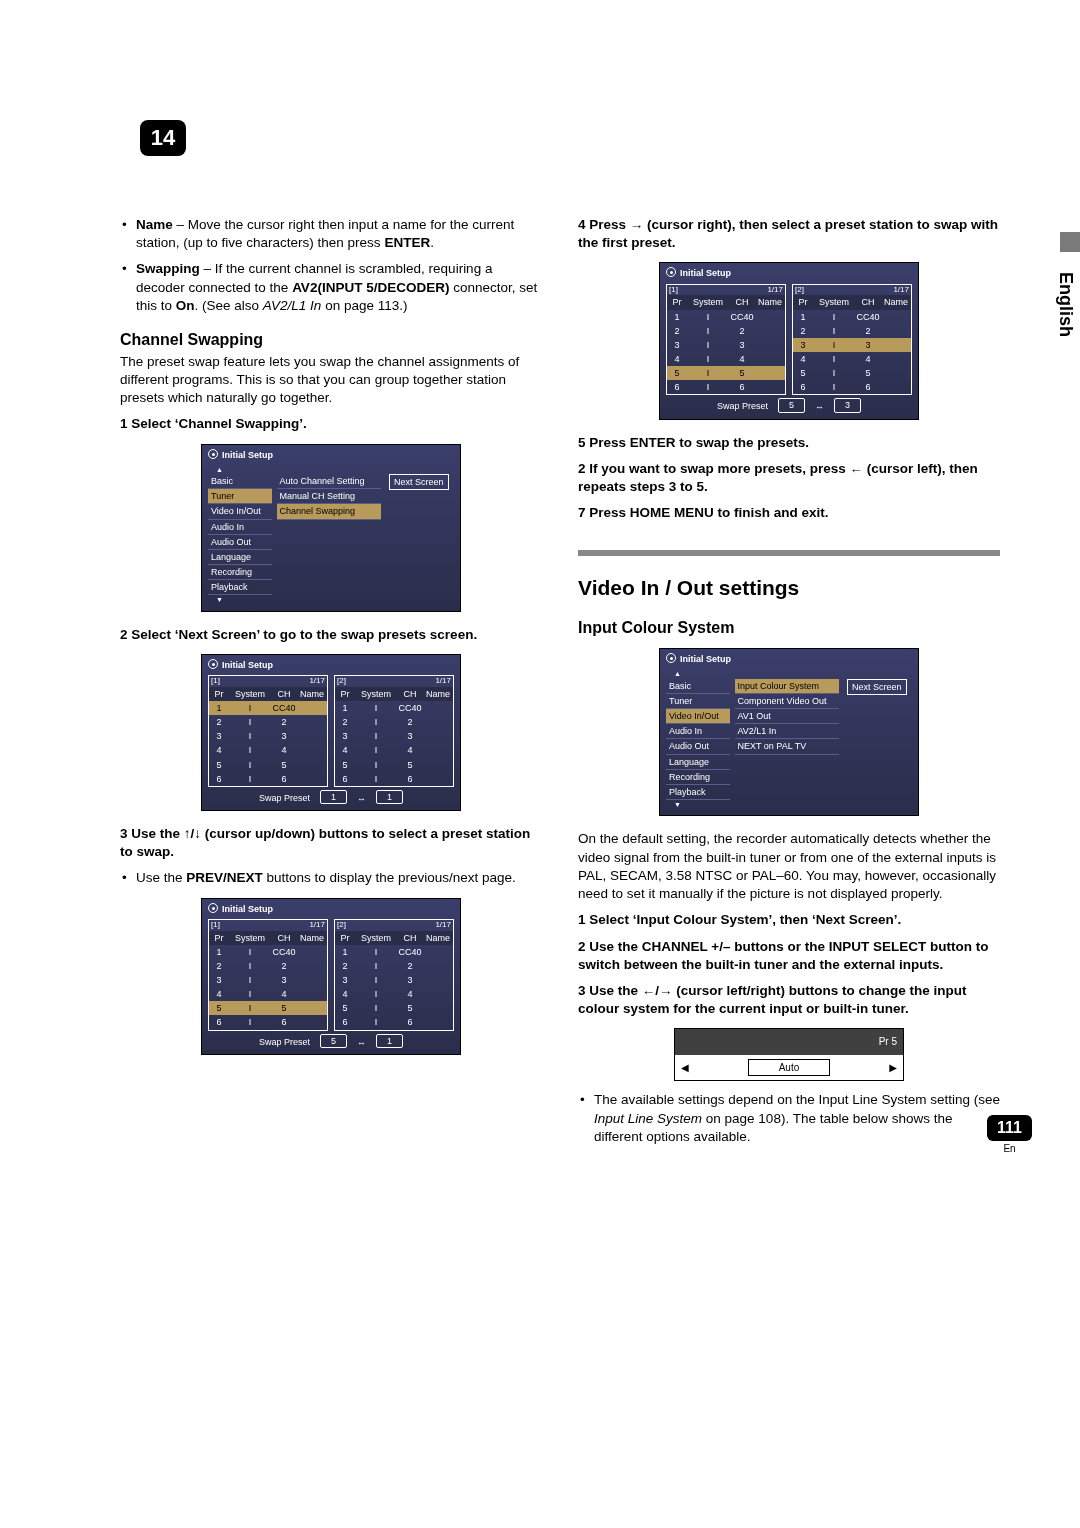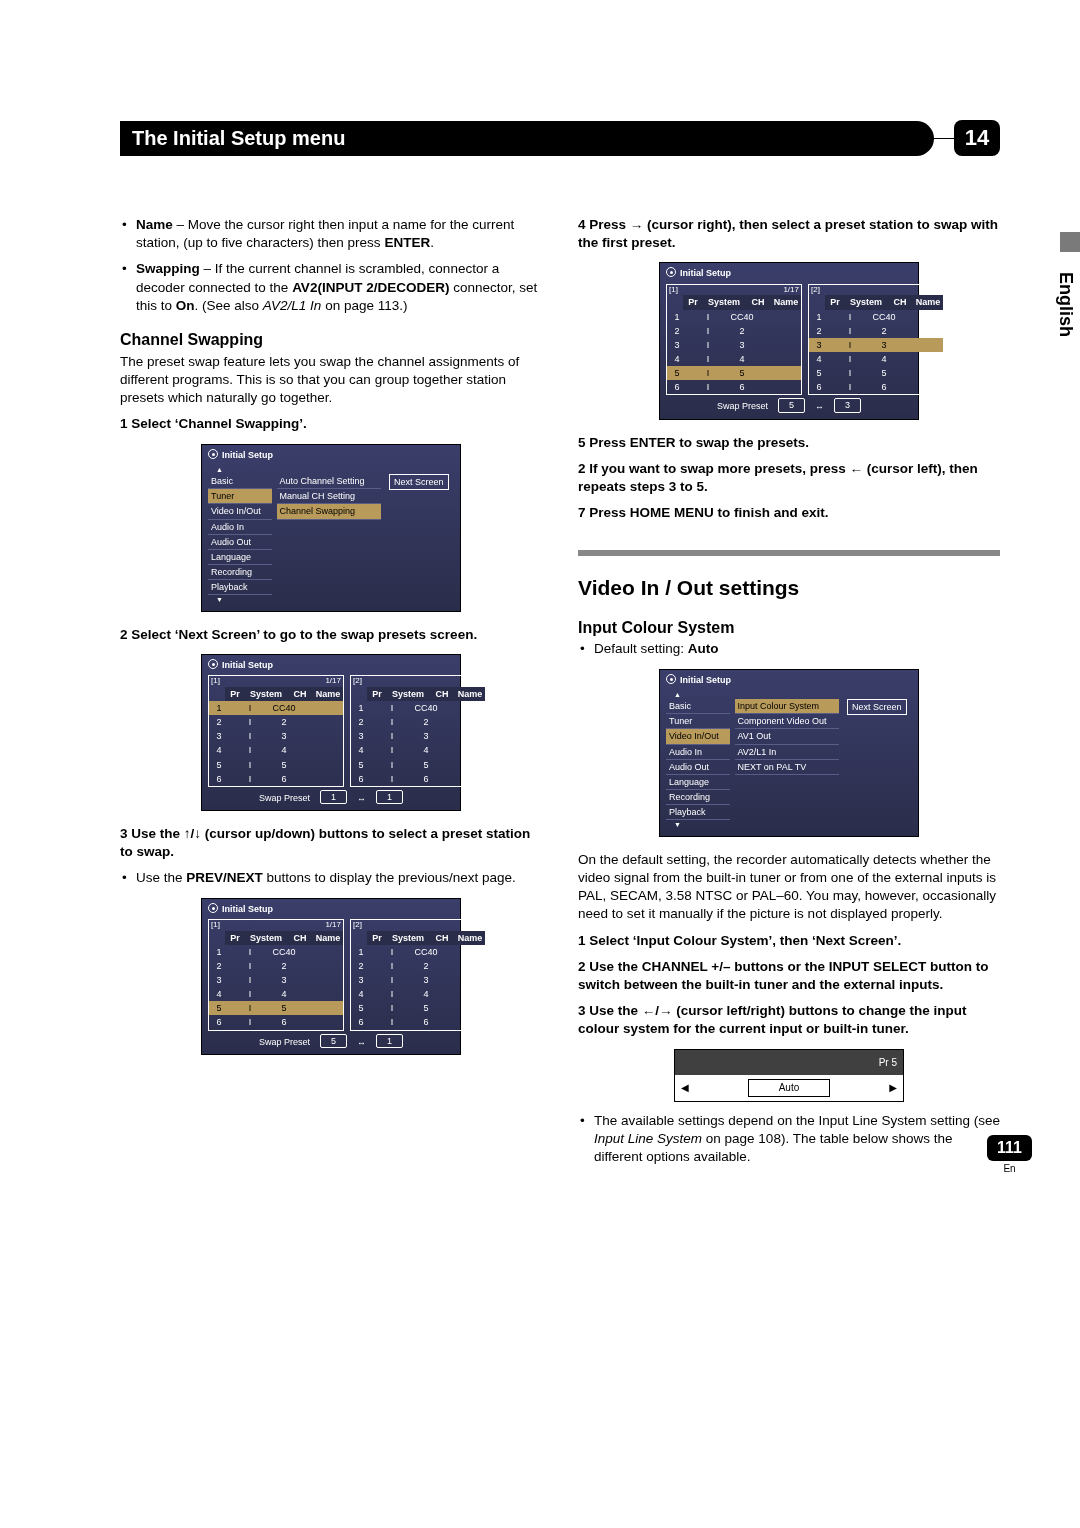--- a/index.html
+++ b/index.html
@@ -27,21 +27,21 @@
   .osd-col { display: inline-block; vertical-align: top; }
   .osd-menu { width: 64px; }
   .osd-menu div { padding: 1px 3px; border-bottom: 1px solid #5a5d88; }
   .osd-menu .sel { background: #b89a5a; color: #000; }
   .osd-sub { width: 104px; margin-left: 2px; }
   .osd-sub div { padding: 1px 3px; border-bottom: 1px solid #5a5d88; }
   .osd-sub .sel { background: #b89a5a; color: #000; }
   .osd-next { border: 1px solid #fff; padding: 1px 4px; margin-left: 6px; display: inline-block; vertical-align: top; }
   .osd-table { display: flex; gap: 6px; }
   .tbl { border: 1px solid #fff; }
-  .tbl .hdr { display: flex; background: #2a2d4a; font-weight: bold; margin-left: 16px; }
+  .tbl .hdr { display: flex; background: #2a2d4a; font-weight: normal; }
   .tbl .hdr span, .tbl .row span { padding: 1px 0; text-align: center; }
   .tbl .row { display: flex; }
   .c-pr { width: 20px; } .c-sys { width: 42px; } .c-ch { width: 26px; } .c-nm { width: 30px; }
   .tbl .row.sel { background: #b89a5a; color: #000; }
   .tbl .page-ind { display: flex; justify-content: space-between; padding: 0 2px; font-size: 8px; }
   .swap-line { text-align: center; font-size: 9px; color: #fff; padding-top: 3px; display: flex; align-items: flex-end; justify-content: center; gap: 10px; }
   .swap-box { border: 1px solid #fff; padding: 0 10px; border-radius: 2px; }
   .auto-box { width: 230px; margin: 10px auto; border: 1px solid #000; font-size: 10px; }
   .auto-box .top { display: flex; justify-content: flex-end; background: #404040; color: #fff; padding: 6px 6px; }
   .auto-box .mid { display: flex; align-items: center; justify-content: space-between; padding: 4px 6px; }
@@ -52,35 +52,34 @@
   .tri-up::before { content: "▲"; font-size: 7px; display: block; text-align: left; padding-left: 8px; }
   .tri-dn::after { content: "▼"; font-size: 7px; display: block; text-align: left; padding-left: 8px; }
   .disc-icon { width: 10px; height: 10px; border: 1px solid #fff; border-radius: 50%; display: inline-block; position: relative; }
   .disc-icon::after { content: ""; width: 3px; height: 3px; background: #fff; border-radius: 50%; position: absolute; left: 3px; top: 3px; }
 </style>
 </head>
 <body>
 
 <div class="page">
   <div class="header-bar">
-    <div class="title-pill">The Initial Setup menu</div>
     <div class="chapter-badge">14</div>
   </div>
 
   <div class="side-tab-mark"></div>
   <div class="side-tab">English</div>
 
   <div class="columns">
 
     <div class="col">
       <p class="bullet">
         <b>Name</b><span> – Move the cursor right then input a name for the current station, (up to five characters) then press </span><b>ENTER</b>.
       </p>
       <p class="bullet">
-        <b>Swapping</b><span> – If the current channel is scrambled, connector a decoder connected to the </span><b>AV2(INPUT 2/DECODER)</b><span> connector, set this to </span><b>On</b><span>. (See also </span><i>AV2/L1 In</i><span> on page 113.)</span>
+        <b>Swapping</b><span> – If the current channel is scrambled, requiring a decoder connected to the </span><b>AV2(INPUT 5/DECODER)</b><span> connector, set this to </span><b>On</b><span>. (See also </span><i>AV2/L1 In</i><span> on page 113.)</span>
       </p>
 
       <div class="subhead">Channel Swapping</div>
       <p>The preset swap feature lets you swap the channel assignments of different programs. This is so that you can group together station presets which naturally go together.</p>
 
       <p class="step"><b>1    Select ‘Channel Swapping’.</b></p>
 
       <div class="osd">
         <div class="osd-title">
             <span class="disc-icon"></span>
@@ -455,21 +454,20 @@
       </div>
 
       <p class="step"><b>5    Press ENTER to swap the presets.</b></p>
       <p class="step"><b><span>2    If you want to swap more presets, press </span><span class="arrow">←</span><span> (cursor left), then repeats steps 3 to 5.</span></b></p>
       <p class="step"><b>7    Press HOME MENU to finish and exit.</b></p>
 
       <div class="section-rule"></div>
       <div class="sectionhead">Video In / Out settings</div>
 
       <div class="subhead">Input Colour System</div>
-      <p class="bullet"><span>Default setting: </span><b>Auto</b></p>
 
       <div class="osd">
         <div class="osd-title">
             <span class="disc-icon"></span>
             <span>Initial Setup</span>
           </div>
         <div class="osd-body tri-up tri-dn">
           <div class="osd-col osd-menu">
             <div>Basic</div>
             <div>Tuner</div>

